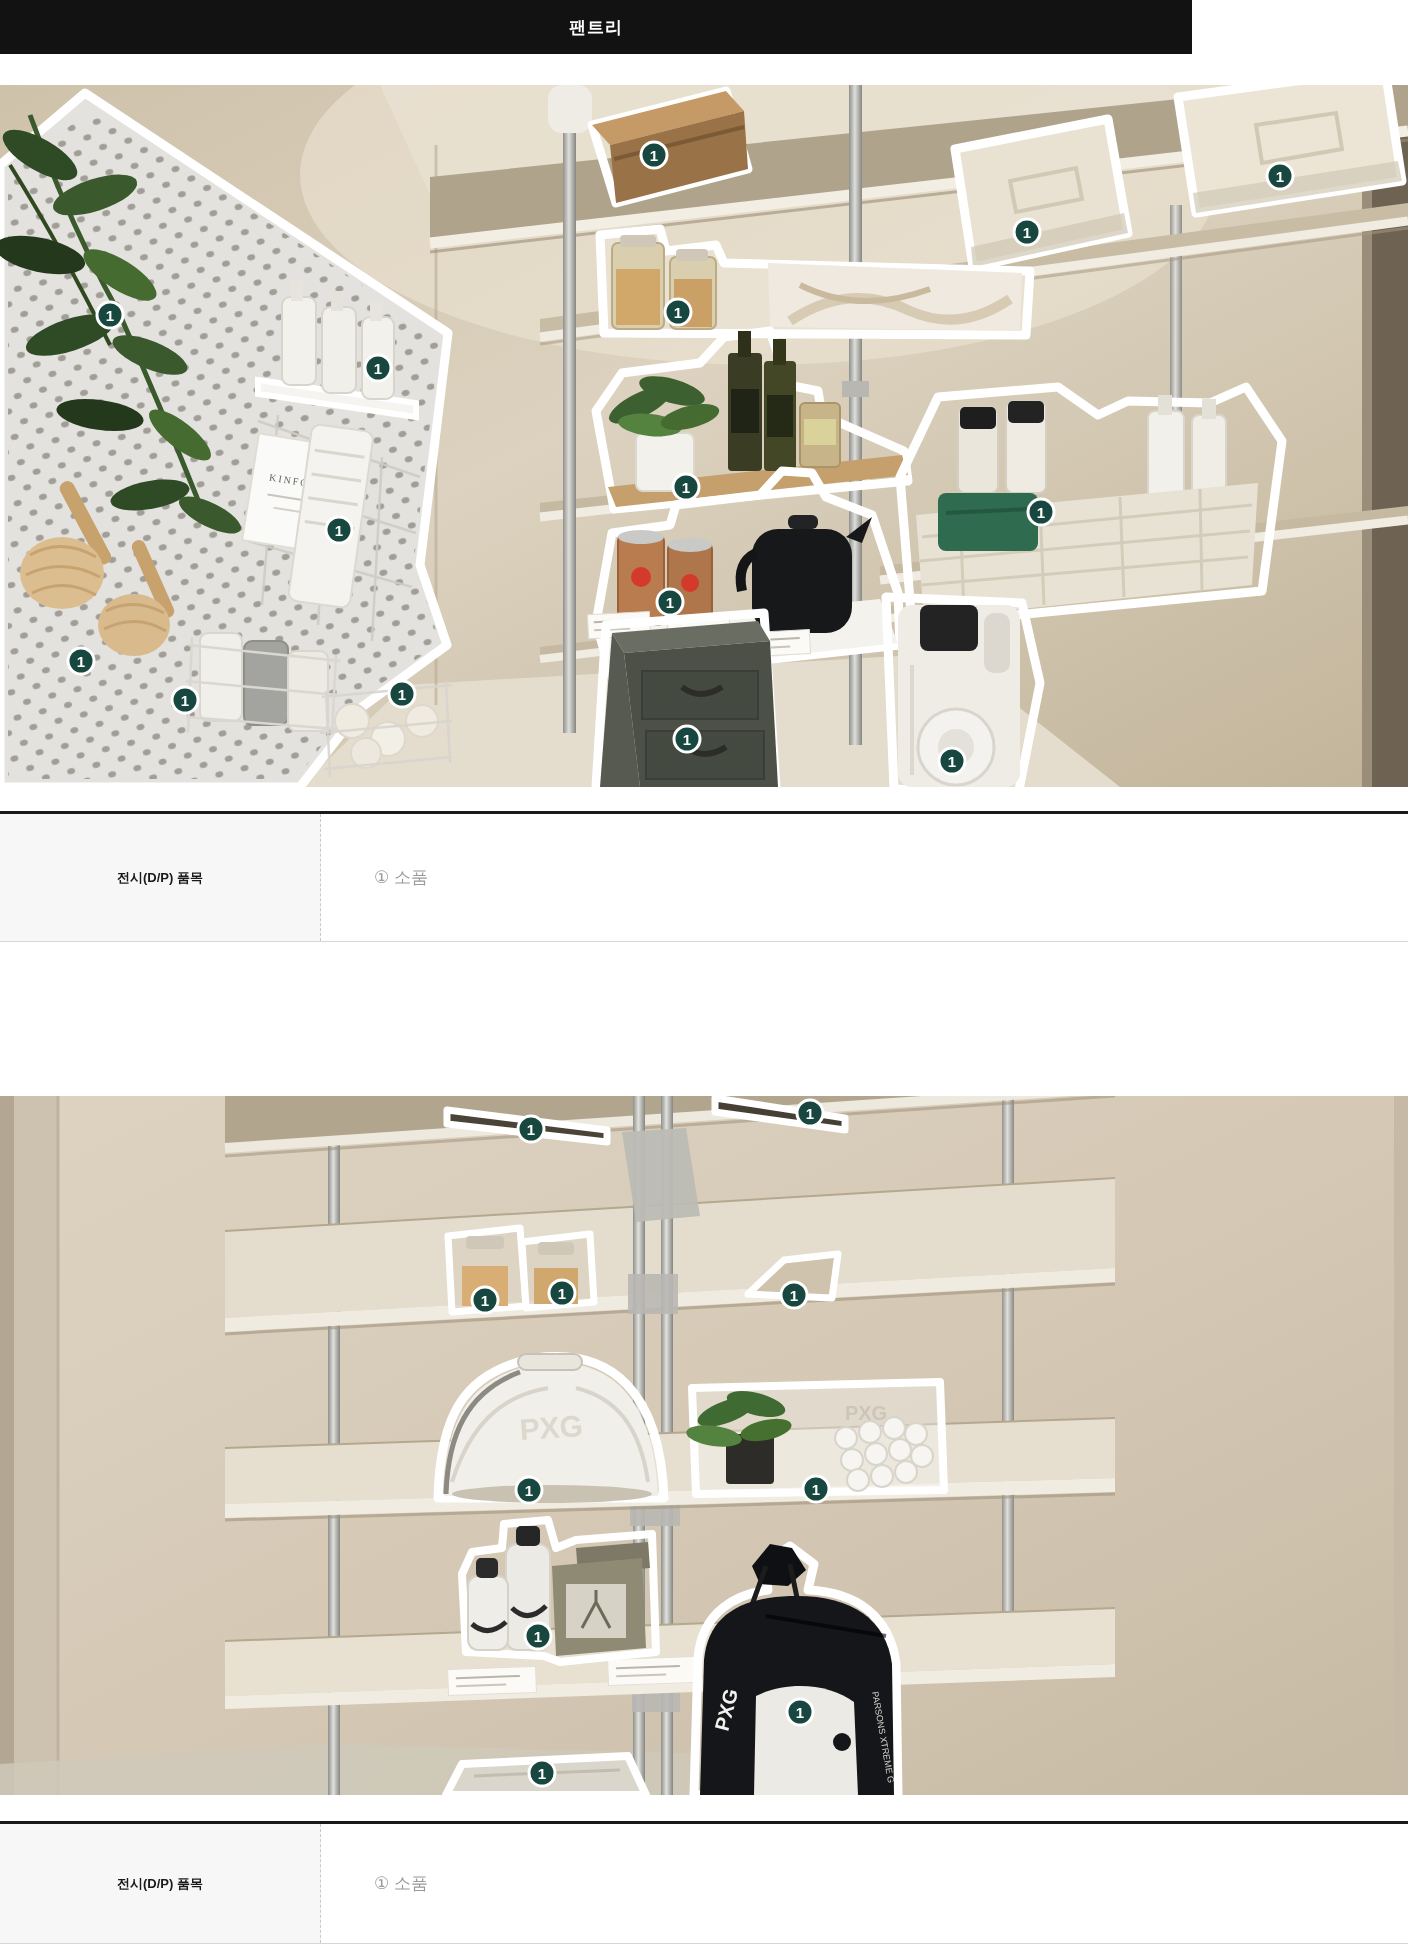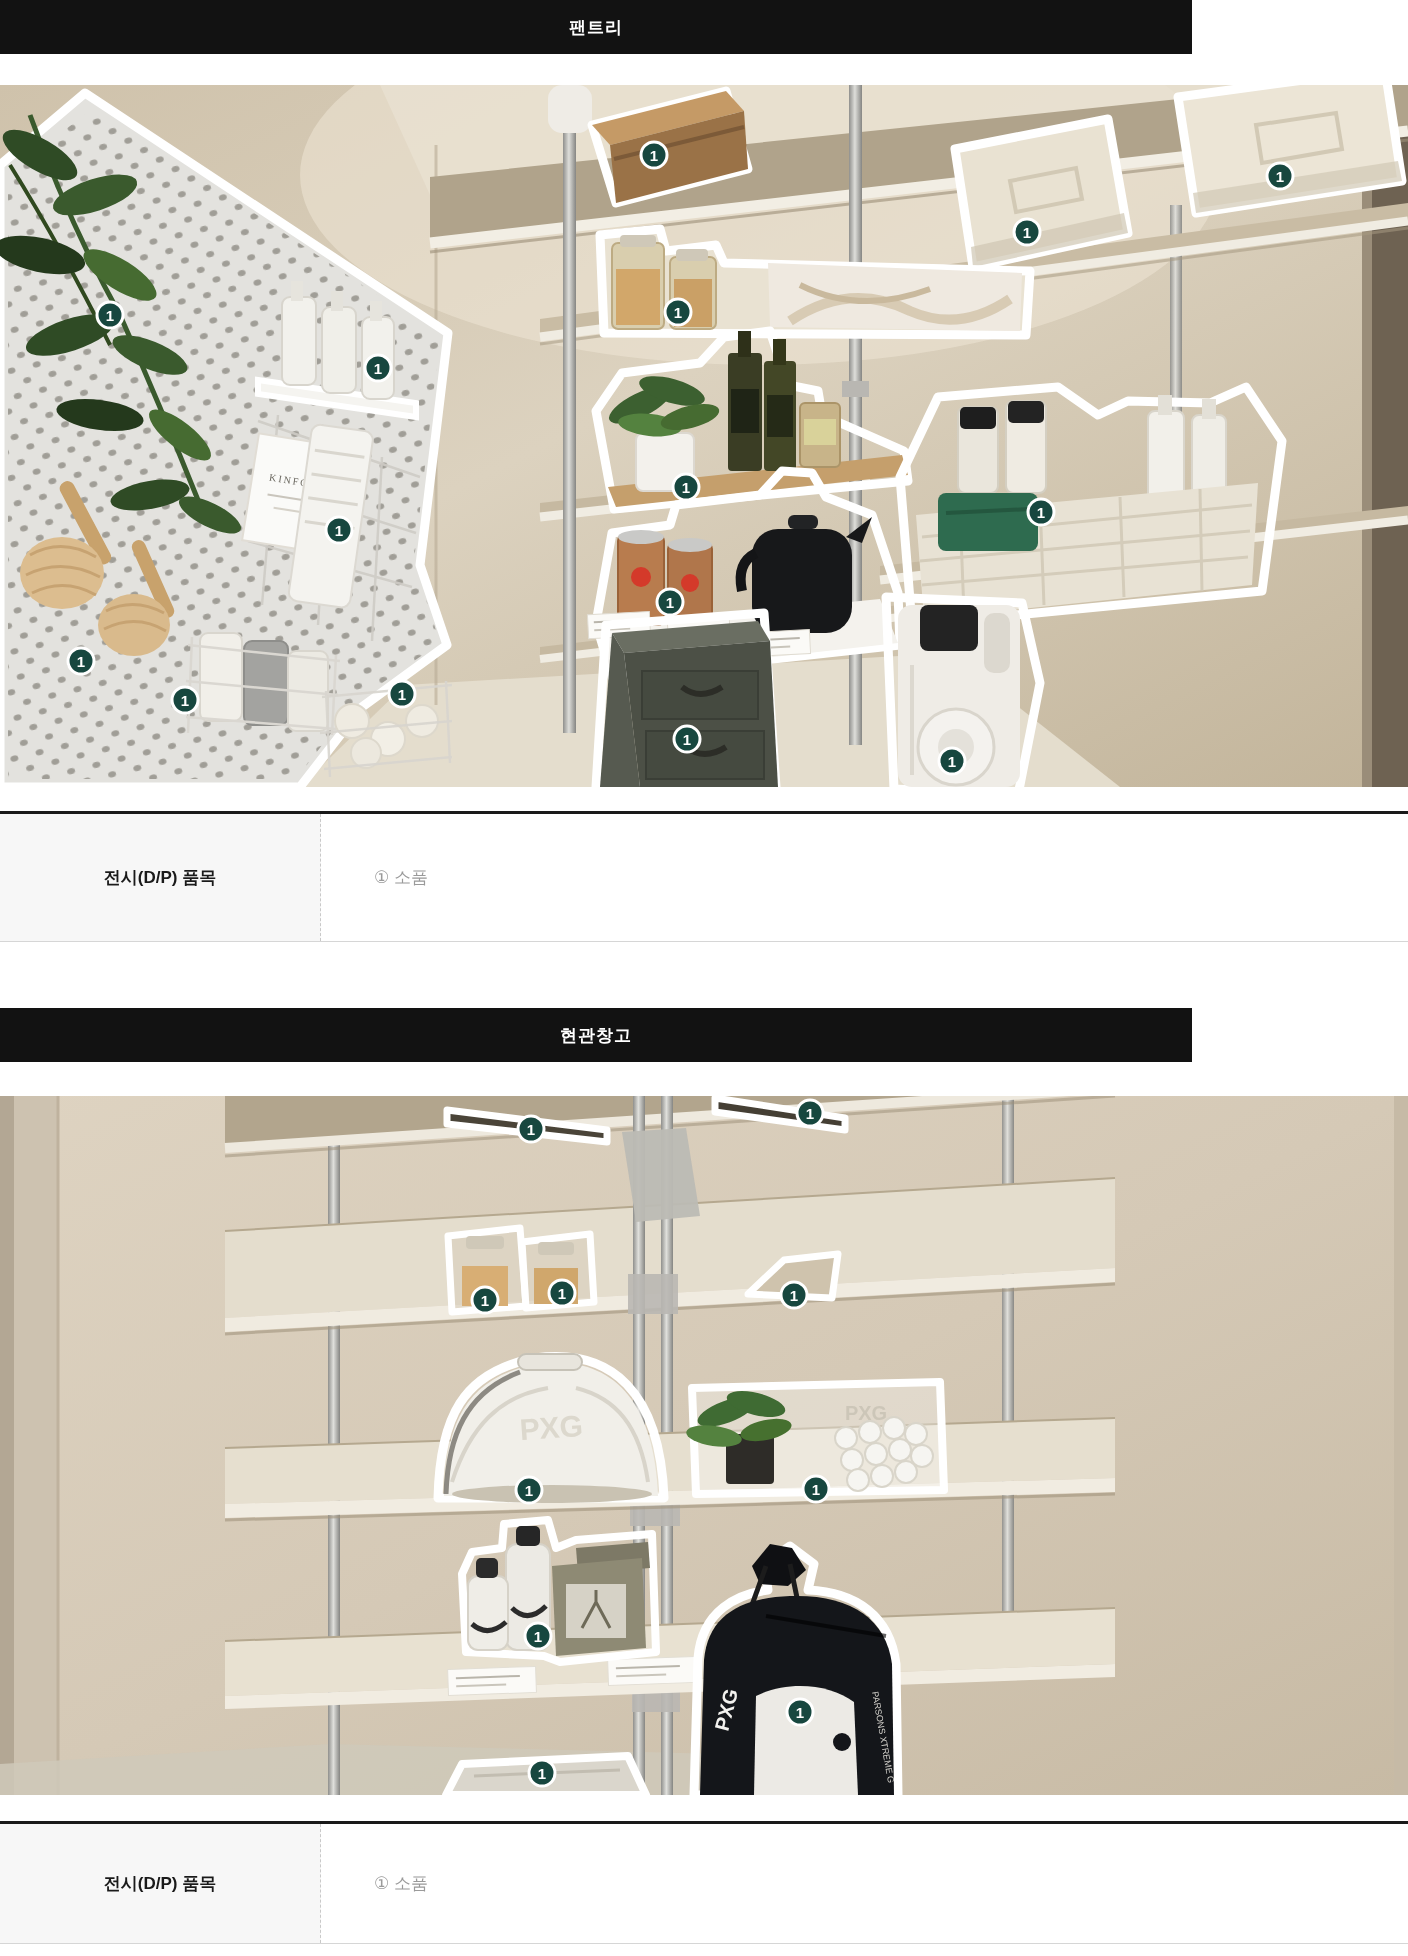--- a/index.html
+++ b/index.html
@@ -6,21 +6,21 @@
   body{font-family:"Liberation Sans","DejaVu Sans",sans-serif;}
   #stage{position:relative;width:1408px;height:1956px;background:#fff;overflow:hidden;}
   .section-bar{position:absolute;left:0;width:1192px;height:54px;background:#121212;display:flex;align-items:center;justify-content:center;}
   .section-bar .bar-title{color:#fff;font-size:17px;font-weight:bold;letter-spacing:1px;}
   .photo{position:absolute;left:0;width:1408px;overflow:hidden;background:#d3c6b0;}
   .photo svg{display:block;}
   .badge-layer{position:absolute;inset:0;}
   .badge{position:absolute;width:23px;height:23px;border-radius:50%;background:#17473f;border:3px solid #ffffff;color:#fff;font-size:15px;font-weight:bold;display:flex;align-items:center;justify-content:center;transform:translate(-50%,-50%);line-height:1;}
   .dp-table{position:absolute;left:0;width:1408px;border-top:3px solid #1a1a1a;border-bottom:1px solid #d6d6d6;display:flex;}
   .dp-table .cell-head{width:321px;background:#f7f7f7;border-right:1px dashed #c9c9c9;display:flex;align-items:center;justify-content:center;box-sizing:border-box;}
-  .dp-table .cell-head span{font-size:17px;font-weight:bold;color:#1a1a1a;}
+  .dp-table .cell-head span{font-size:13px;font-weight:bold;color:#1a1a1a;}
   .dp-table .cell-value{flex:1;display:flex;align-items:center;padding-left:53px;}
   .dp-table .cell-value span{font-size:17px;color:#9a9a9a;}
 </style>
 </head>
 <body>
 
 <div id="stage">
 
   <div class="section-bar" style="top:0;">
     <span class="bar-title">팬트리</span>
@@ -320,23 +320,20 @@
 
   <div class="dp-table" style="top:811px;height:127px;">
     <div class="cell-head">
       <span>전시(D/P) 품목</span>
     </div>
     <div class="cell-value">
       <span>① 소품</span>
     </div>
   </div>
 
-  <div class="section-bar" style="top:1008px;">
-    <span class="bar-title">현관창고</span>
-  </div>
 
   <div class="photo" style="top:1096px;height:699px;">
     <svg width="1408" height="699" viewBox="0 0 1408 699">
       <defs>
         <linearGradient id="wall2" x1="0" y1="0" x2="1" y2="1">
           <stop offset="0" stop-color="#ded3c1"></stop>
             <stop offset="0.5" stop-color="#d5c9b6"></stop>
             <stop offset="1" stop-color="#c7baa4"></stop>
         </linearGradient>
         <linearGradient id="pole2" x1="0" y1="0" x2="1" y2="0">

